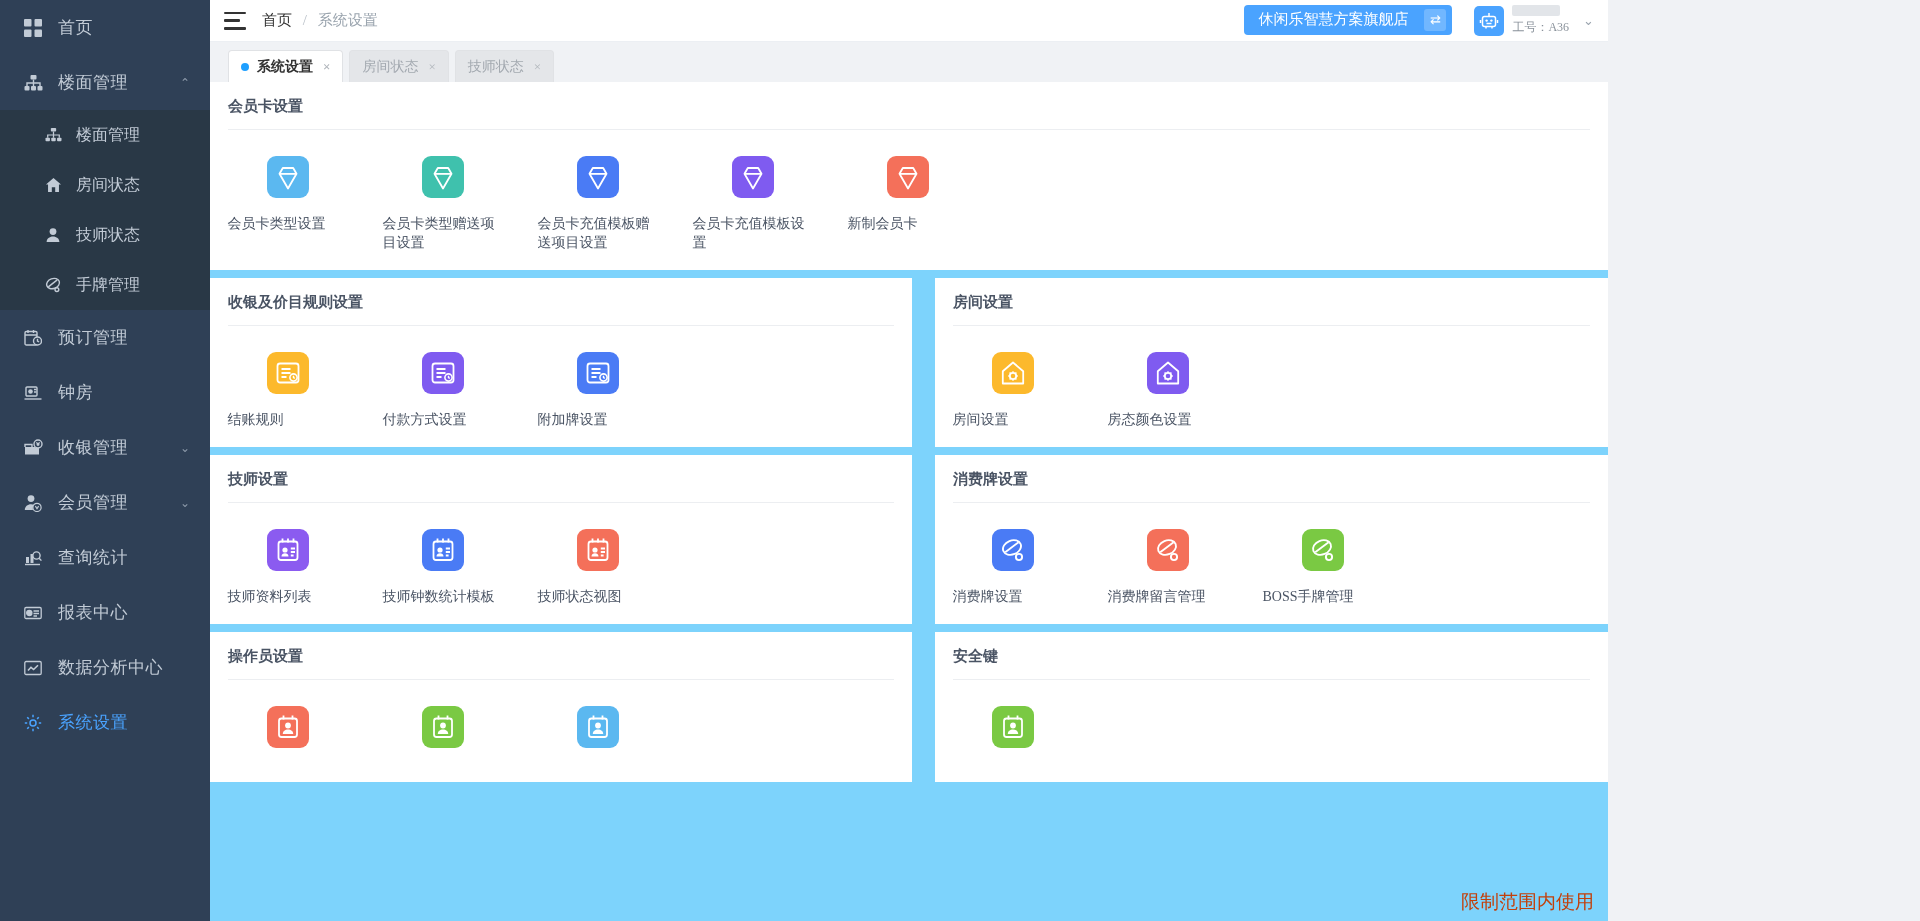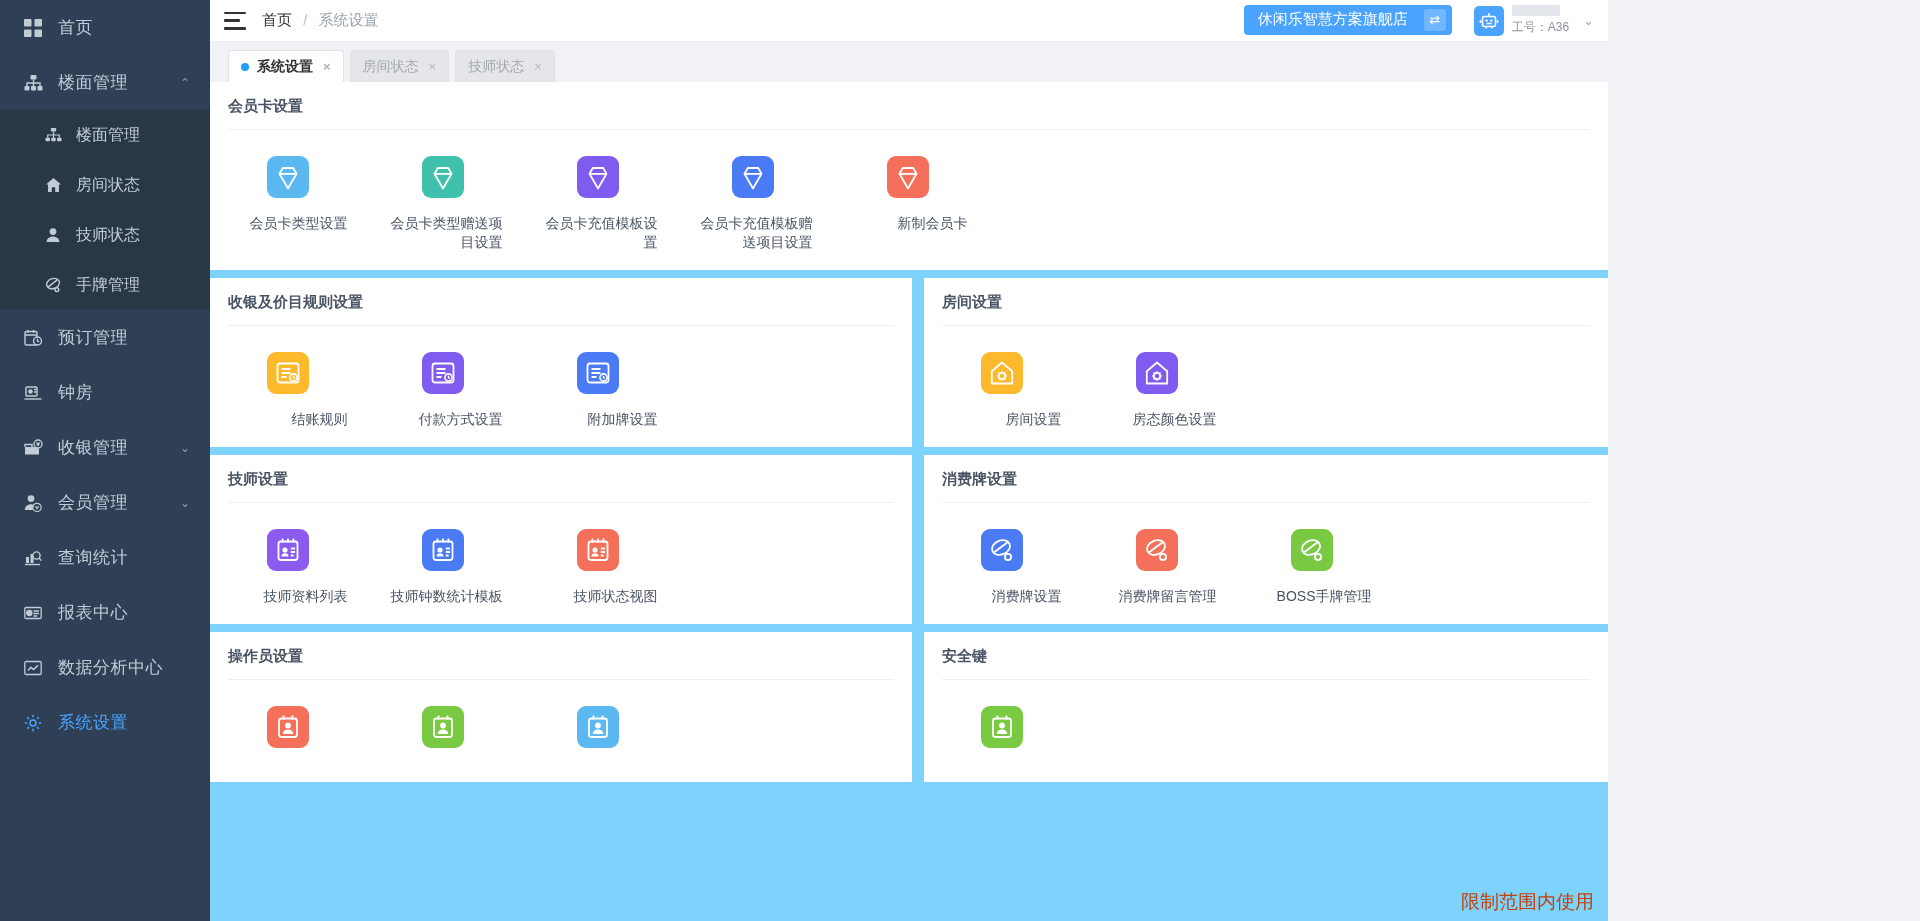--- a/index.html
+++ b/index.html
@@ -27,21 +27,21 @@
     display: flex; align-items: center; height: 50px;
     padding-left: 40px; color: #c2cbd6; font-size: 16px; cursor: pointer;
   }
   .side-sub .ico { width: 26px; flex: 0 0 26px; display: flex; align-items: center; justify-content: center; }
   .side-sub .lbl { margin-left: 10px; }
   .side-item.active .lbl, .side-item.active .ico svg { color: #4aa3ff; }
   .side-item.active .lbl { color: #4aa3ff; }
   .sidebar svg { display: block; }
 
   
-  .main { flex: 1; height: 921px; display: flex; flex-direction: column; background: #f0f2f5; overflow: hidden; }
+  .main { flex: 1; height: 921px; display: flex; flex-direction: column; background: #f0f2f5; overflow: hidden; font-family: Liberation Serif, serif; }
 
   .topbar {
     height: 42px; background: #fff; display: flex; align-items: center;
     padding: 0 14px; flex: 0 0 42px; border-bottom: 1px solid #eceff3;
   }
   .hamburger { width: 22px; height: 18px; display: flex; flex-direction: column; justify-content: space-between; cursor: pointer; margin-right: 16px; }
   .hamburger i { display: block; height: 2.5px; background: #333; border-radius: 1px; }
   .hamburger i:nth-child(1) { width: 22px; }
   .hamburger i:nth-child(2) { width: 16px; }
   .hamburger i:nth-child(3) { width: 22px; }
@@ -83,24 +83,24 @@
   .panel { background: #fff; margin: 0 0 8px 0; }
   .panel-title { font-size: 15px; color: #4a5464; font-weight: bold; padding: 15px 18px 13px 18px; }
   .panel-div { height: 1px; background: #eceef1; margin: 0 18px; }
   .tiles { display: flex; flex-wrap: wrap; padding: 26px 0 18px 0; }
   .tile { width: 155px; display: flex; flex-direction: column; align-items: center; cursor: pointer; }
   .tile-ico {
     width: 42px; height: 42px; border-radius: 9px;
     display: flex; align-items: center; justify-content: center;
   }
   .tile-lbl {
-    margin-top: 16px; font-size: 14px; color: #4a5464; text-align: right;
+    margin-top: 16px; font-size: 14px; color: #4a5464; text-align: left;
     line-height: 19px; width: 120px;
   }
-  .row2 { display: flex; gap: 12px; }
+  .row2 { display: flex; gap: 23px; }
   .row2 > .panel { flex: 1; margin-bottom: 8px; }
   .watermark {
     position: absolute; right: 14px; bottom: 6px;
     color: #c2410c; font-size: 19px; white-space: nowrap;
   }
   .main { position: relative; }
 </style>
 </head>
 <body>
 
@@ -341,38 +341,38 @@
     <div class="tile">
       <div class="tile-ico" style="background:#3fc1ad">
                 <svg width="26" height="26" viewBox="0 0 26 26" fill="none" stroke="white" stroke-width="1.8" stroke-linejoin="round">
                   <path d="M13 24.5L4.5 9.8 7.8 4h10.4l3.3 5.8z"></path>
                   <path d="M4.6 9.9h16.8"></path>
                 </svg>
               </div>
       <div class="tile-lbl">会员卡类型赠送项目设置</div>
     </div>
     <div class="tile">
+      <div class="tile-ico" style="background:#4a7bf5">
+                <svg width="26" height="26" viewBox="0 0 26 26" fill="none" stroke="white" stroke-width="1.8" stroke-linejoin="round">
+                  <path d="M13 24.5L4.5 9.8 7.8 4h10.4l3.3 5.8z"></path>
+                  <path d="M4.6 9.9h16.8"></path>
+                </svg>
+              </div>
+      <div class="tile-lbl">会员卡充值模板赠送项目设置</div>
+    </div>
+    <div class="tile">
       <div class="tile-ico" style="background:#7f5bf0">
                 <svg width="26" height="26" viewBox="0 0 26 26" fill="none" stroke="white" stroke-width="1.8" stroke-linejoin="round">
                   <path d="M13 24.5L4.5 9.8 7.8 4h10.4l3.3 5.8z"></path>
                   <path d="M4.6 9.9h16.8"></path>
                 </svg>
               </div>
       <div class="tile-lbl">会员卡充值模板设置</div>
     </div>
     <div class="tile">
-      <div class="tile-ico" style="background:#4a7bf5">
-                <svg width="26" height="26" viewBox="0 0 26 26" fill="none" stroke="white" stroke-width="1.8" stroke-linejoin="round">
-                  <path d="M13 24.5L4.5 9.8 7.8 4h10.4l3.3 5.8z"></path>
-                  <path d="M4.6 9.9h16.8"></path>
-                </svg>
-              </div>
-      <div class="tile-lbl">会员卡充值模板赠送项目设置</div>
-    </div>
-    <div class="tile">
       <div class="tile-ico" style="background:#f4705a">
                 <svg width="26" height="26" viewBox="0 0 26 26" fill="none" stroke="white" stroke-width="1.8" stroke-linejoin="round">
                   <path d="M13 24.5L4.5 9.8 7.8 4h10.4l3.3 5.8z"></path>
                   <path d="M4.6 9.9h16.8"></path>
                 </svg>
               </div>
       <div class="tile-lbl">新制会员卡</div>
     </div>
           </div>
     </div>

